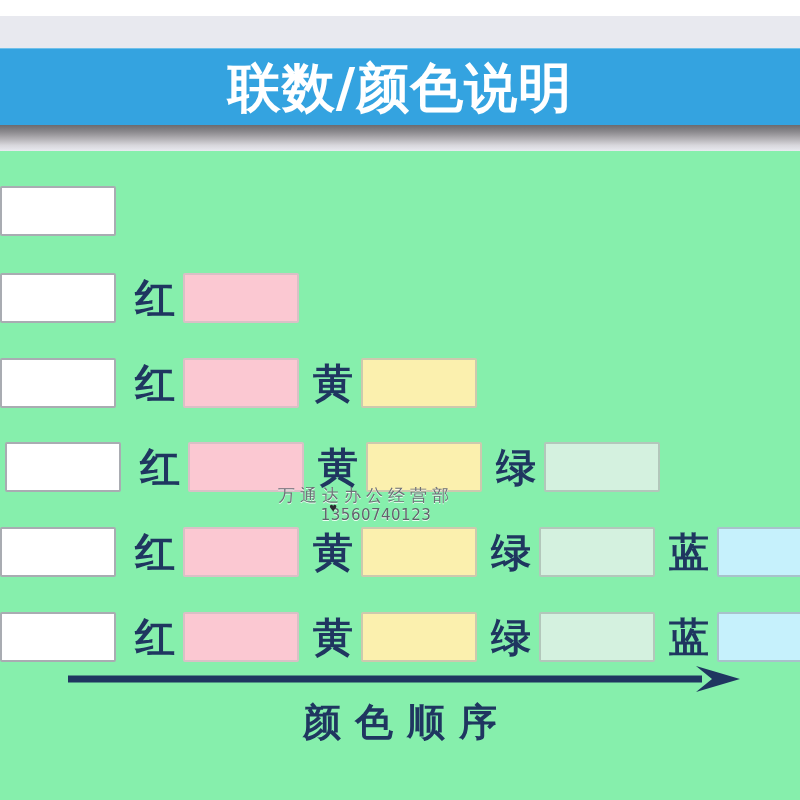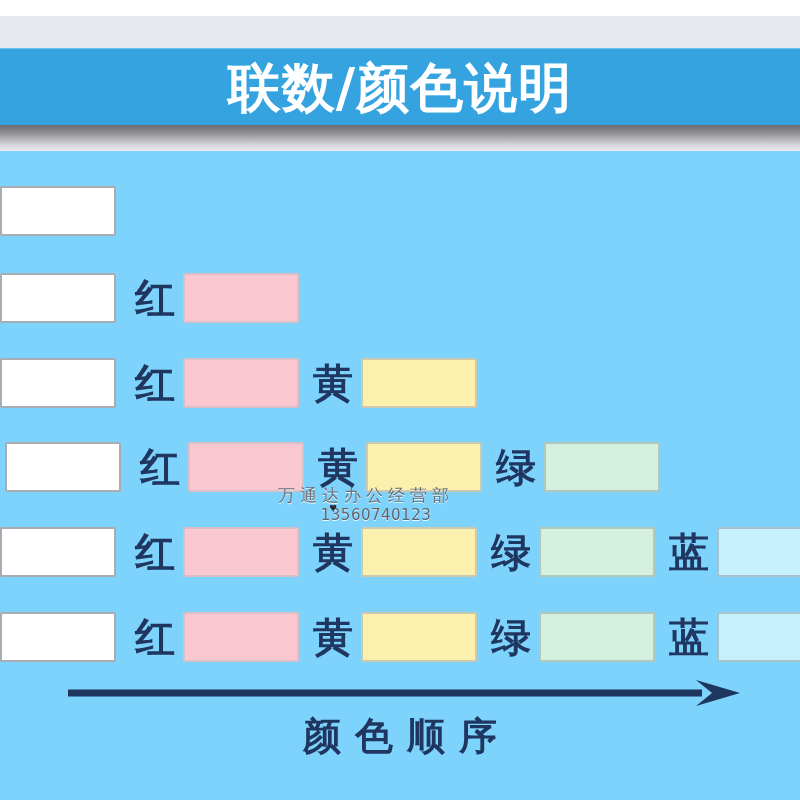--- a/index.html
+++ b/index.html
@@ -11,21 +11,21 @@
     width: 800px;
     height: 800px;
     overflow: hidden;
     background: #ffffff;
     font-family: "Liberation Sans", "DejaVu Sans", sans-serif;
   }
   #page {
     position: relative;
     width: 800px;
     height: 800px;
-    background: #7dd3fc;
+    background: #86efac;
     overflow: hidden;
   }
 
   
   .top-white {
     position: absolute;
     left: 0; top: 0;
     width: 800px; height: 16px;
     background: #ffffff;
   }
@@ -133,21 +133,21 @@
     width: 10px;
     height: 10px;
     color: #2b2b30;
     font-size: 13px;
     line-height: 10px;
   }
 
   
   .footer {
     position: absolute;
-    left: 0; top: 670px;
+    left: 0; top: 656px;
     width: 674px;
     height: 128px;
   }
   .arrow-wrap {
     position: absolute;
     left: 68px;
     top: 10px;
     width: 672px;
     height: 26px;
   }

